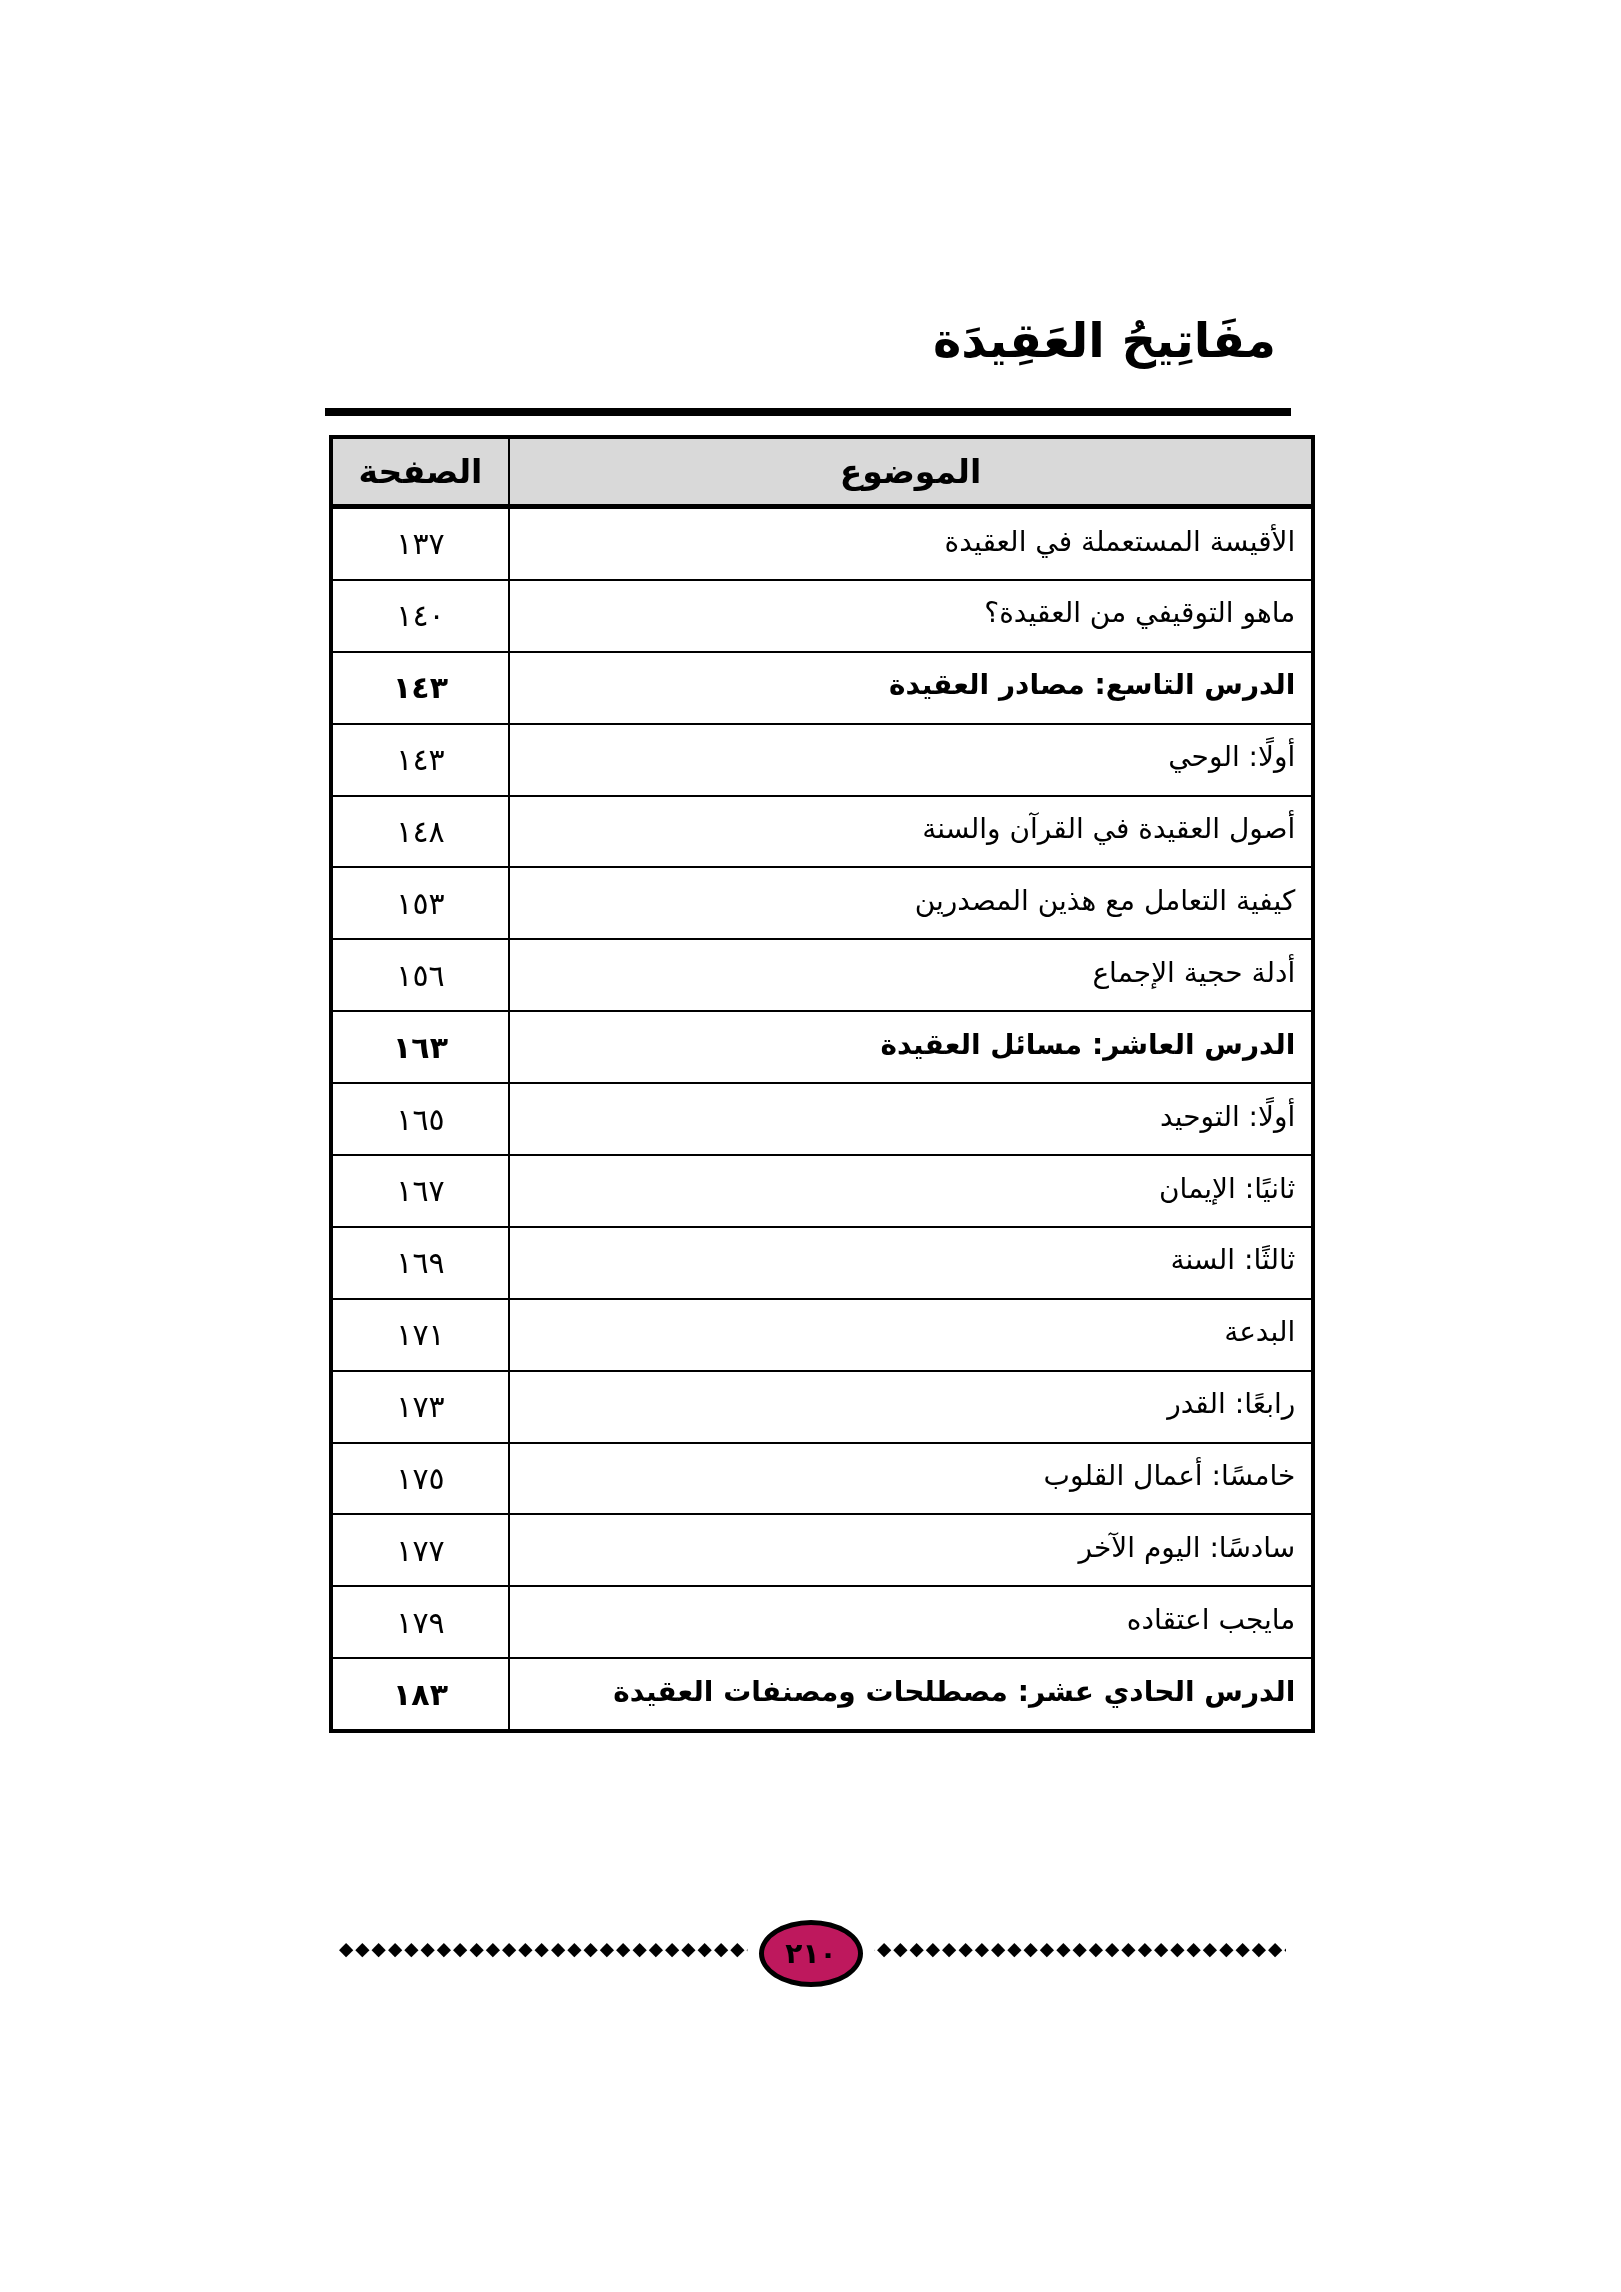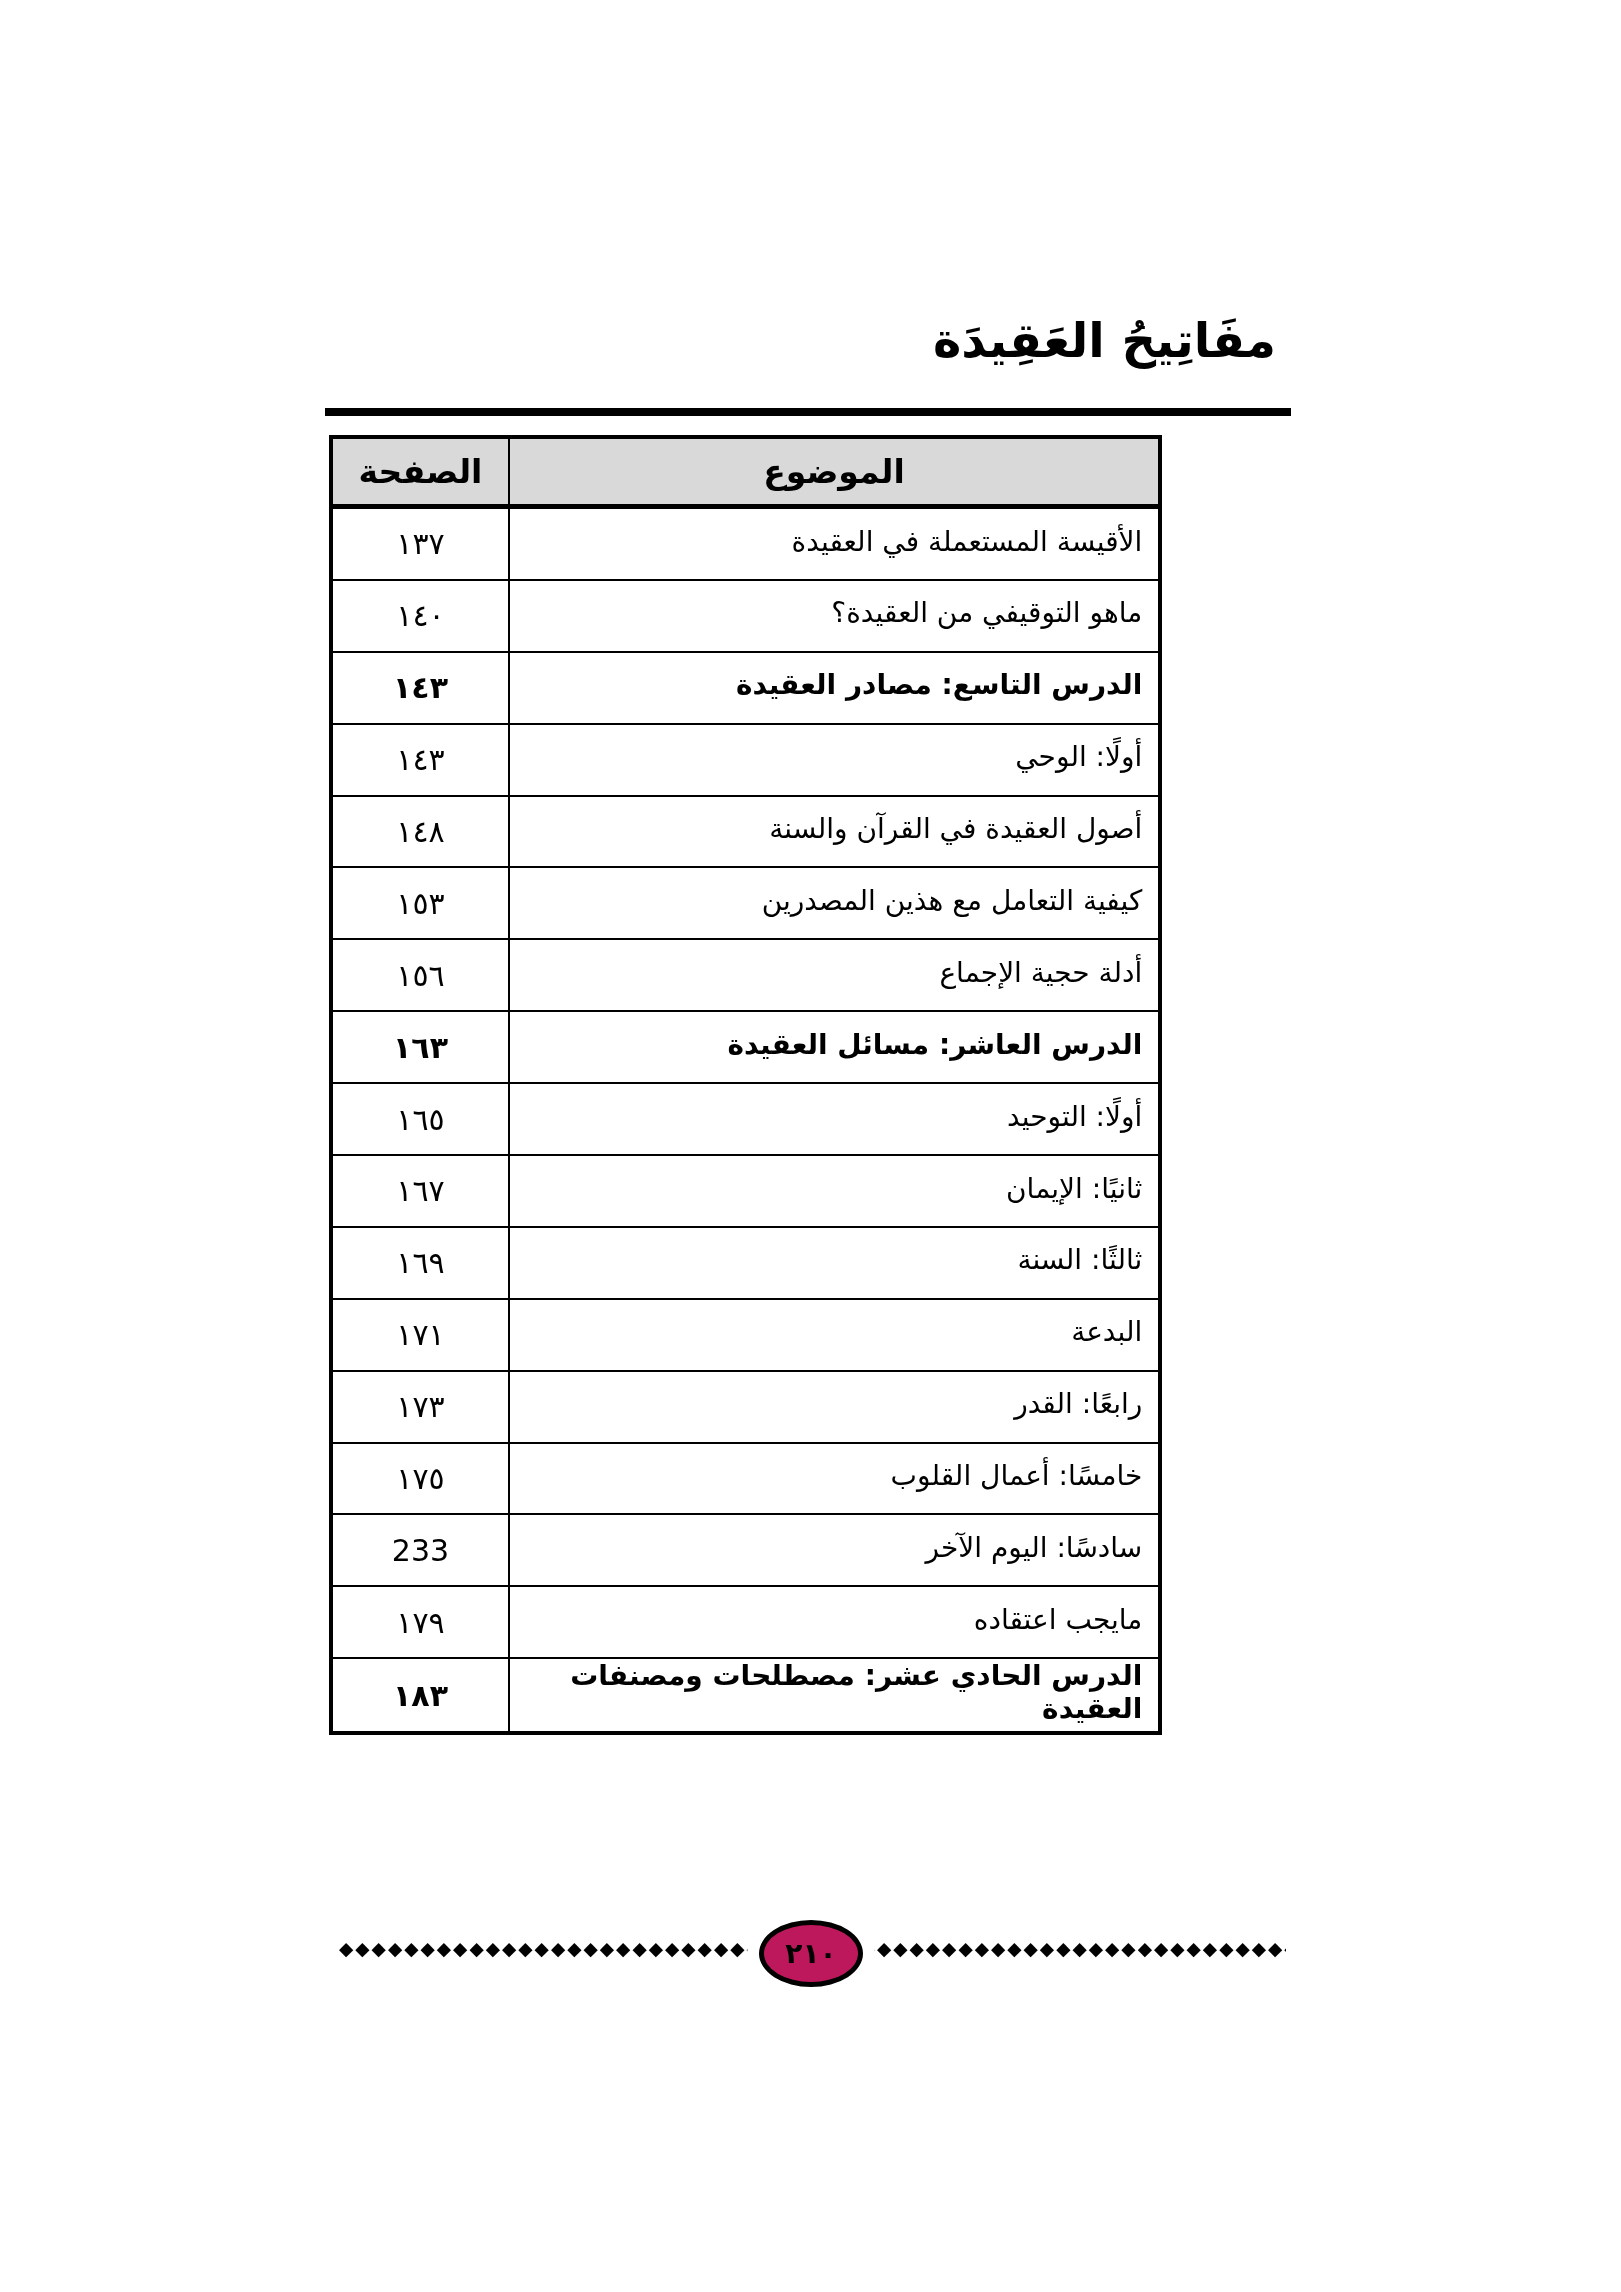--- a/index.html
+++ b/index.html
@@ -34,21 +34,21 @@
     width: 966px;
     height: 7.8px;
     background: #000000;
   }
 
   
   .toc-table {
     position: absolute;
     left: 329px;
     top: 435px;
-    width: 833px;
+    width: 986px;
     border-collapse: collapse;
     table-layout: fixed;
     border: 4.9px solid #000000;
   }
   .toc-table th, .toc-table td {
     border: 2.9px solid #000000;
     overflow: hidden;
   }
   .toc-table thead th {
     background: #d9d9d9;
@@ -180,21 +180,21 @@
         </tr>
         <tr>
           <td class="col-page">١٧٣</td>
           <td class="col-topic">رابعًا: القدر</td>
         </tr>
         <tr>
           <td class="col-page">١٧٥</td>
           <td class="col-topic">خامسًا: أعمال القلوب</td>
         </tr>
         <tr>
-          <td class="col-page">233</td>
+          <td class="col-page">١٧٧</td>
           <td class="col-topic">سادسًا: اليوم الآخر</td>
         </tr>
         <tr>
           <td class="col-page">١٧٩</td>
           <td class="col-topic">مايجب اعتقاده</td>
         </tr>
         <tr class="bold">
           <td class="col-page">١٨٣</td>
           <td class="col-topic">الدرس الحادي عشر: مصطلحات ومصنفات العقيدة</td>
         </tr>

